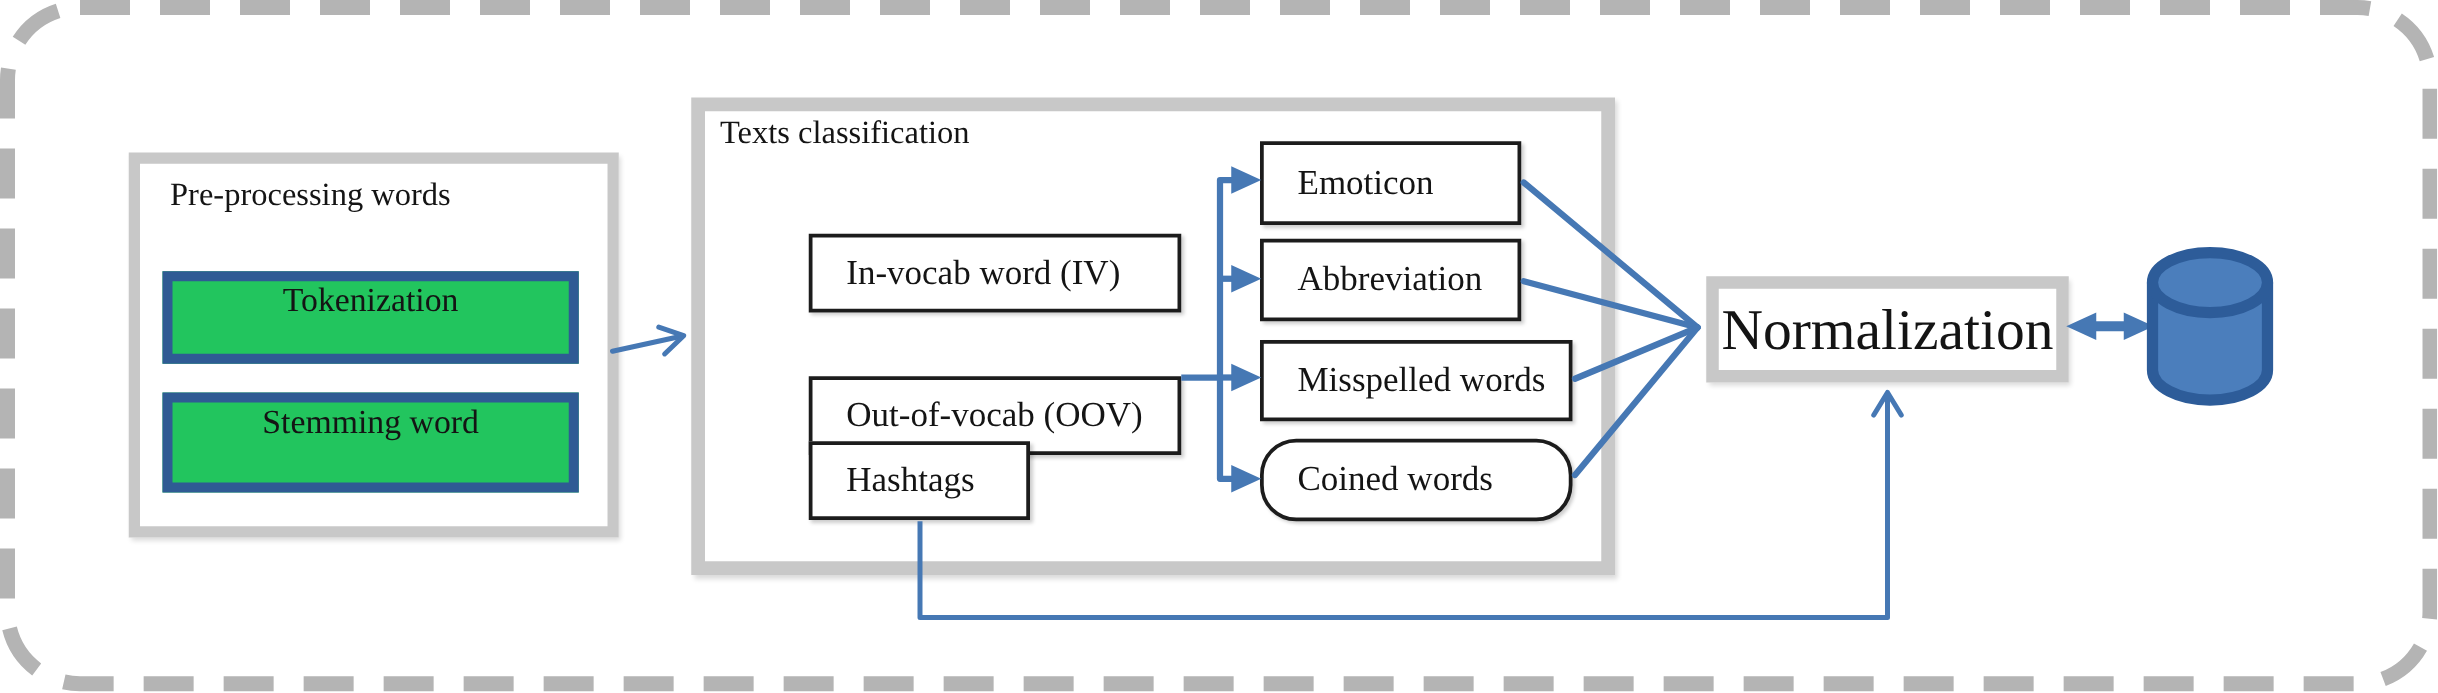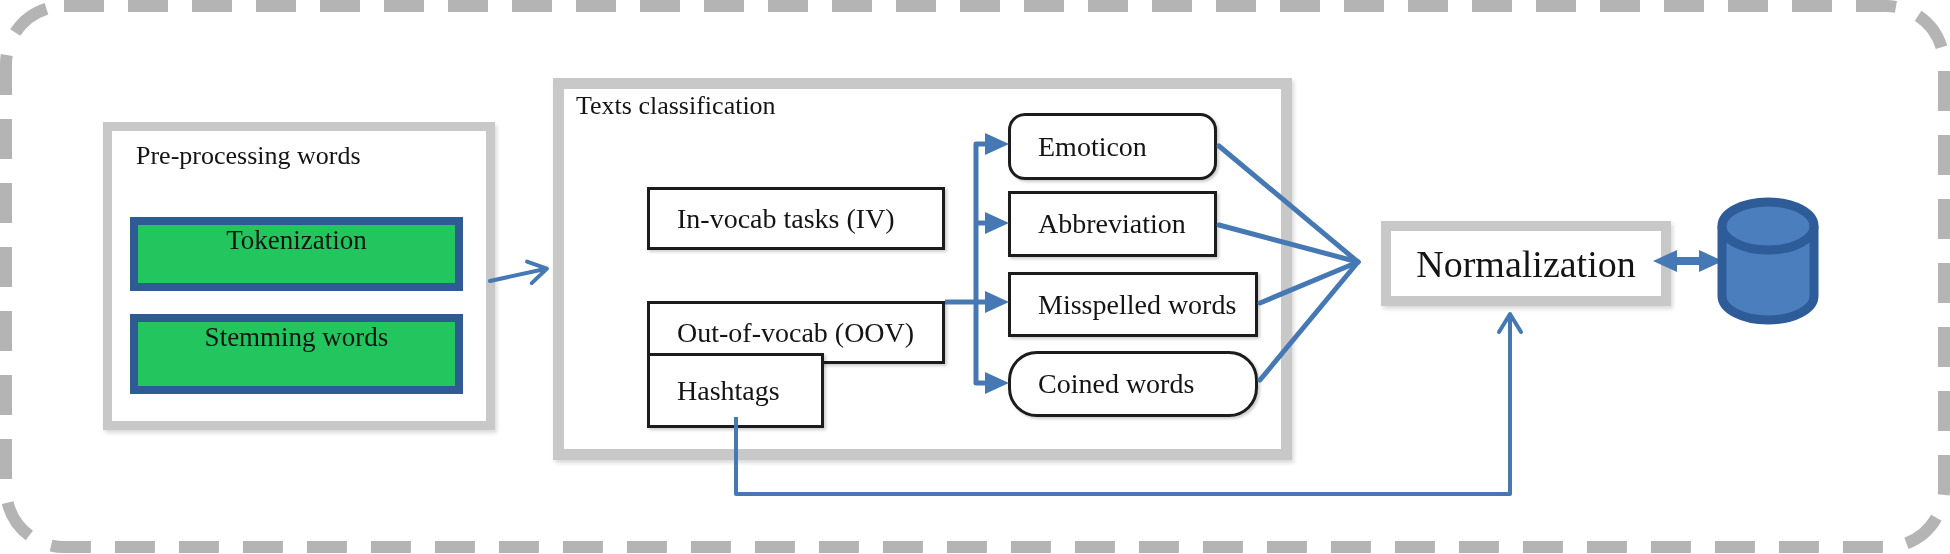--- a/index.html
+++ b/index.html
@@ -22,59 +22,58 @@
   .blackbox{
     position:absolute;background:#ffffff;border:3px solid #1c1c1c;box-sizing:border-box;
     display:flex;align-items:center;
     font-size:28px;white-space:nowrap;padding-left:27px;
     box-shadow:2px 2px 3px rgba(0,0,0,0.2);
   }
   .normbox{
     position:absolute;left:1365px;top:221px;width:290px;height:85px;
     background:#ffffff;border:10px solid #c8c8c8;box-sizing:border-box;
     display:flex;align-items:center;justify-content:center;
-    font-size:38px;white-space:nowrap;
+    font-size:46px;white-space:nowrap;
     box-shadow:2px 3px 4px rgba(0,0,0,0.15);
-    margin-left:16px;
   }
   .lexlabel{
     position:absolute;left:1700px;top:326px;width:220px;text-align:center;
     font-size:27px;color:#3f6db6;white-space:nowrap;
   }
   svg.overlay{position:absolute;left:0;top:0;width:1950px;height:554px;pointer-events:none;}
 </style>
 </head>
 <body>
 
 <div class="stage">
 
   <div class="panel" style="left:103px;top:122px;width:392px;height:308px;">
     <div class="panel-title" style="left:24px;top:10px;">Pre-processing words</div>
     <div class="navybox" style="left:18px;top:86px;width:333px;height:74px;">
       <span>Tokenization</span>
     </div>
     <div class="navybox" style="left:18px;top:183px;width:333px;height:80px;">
-      <span>Stemming words</span>
+      <span>Stemming word</span>
     </div>
   </div>
 
   <div class="panel" style="left:553px;top:78px;width:739px;height:382px;border-width:11px;">
     <div class="panel-title" style="left:12px;top:2px;">Texts classification</div>
 
     <div class="blackbox" style="left:83px;top:98px;width:298px;height:63px;">
-      <span>In-vocab tasks (IV)</span>
+      <span>In-vocab word (IV)</span>
     </div>
     <div class="blackbox" style="left:83px;top:182px;width:298px;height:63px;margin-top:30px;">
       <span>Out-of-vocab (OOV)</span>
     </div>
-    <div class="blackbox" style="left:83px;top:264px;width:177px;height:75px;">
+    <div class="blackbox" style="left:83px;top:264px;width:177px;height:63px;">
       <span>Hashtags</span>
     </div>
 
-    <div class="blackbox" style="left:444px;top:24px;width:209px;height:67px;border-radius:17px;">
+    <div class="blackbox" style="left:444px;top:24px;width:209px;height:67px;">
       <span>Emoticon</span>
     </div>
     <div class="blackbox" style="left:444px;top:102px;width:209px;height:66px;">
       <span>Abbreviation</span>
     </div>
     <div class="blackbox" style="left:444px;top:183px;width:250px;height:65px;">
       <span>Misspelled words</span>
     </div>
     <div class="blackbox" style="left:444px;top:262px;width:250px;height:66px;border-radius:29px;">
       <span>Coined words</span>

